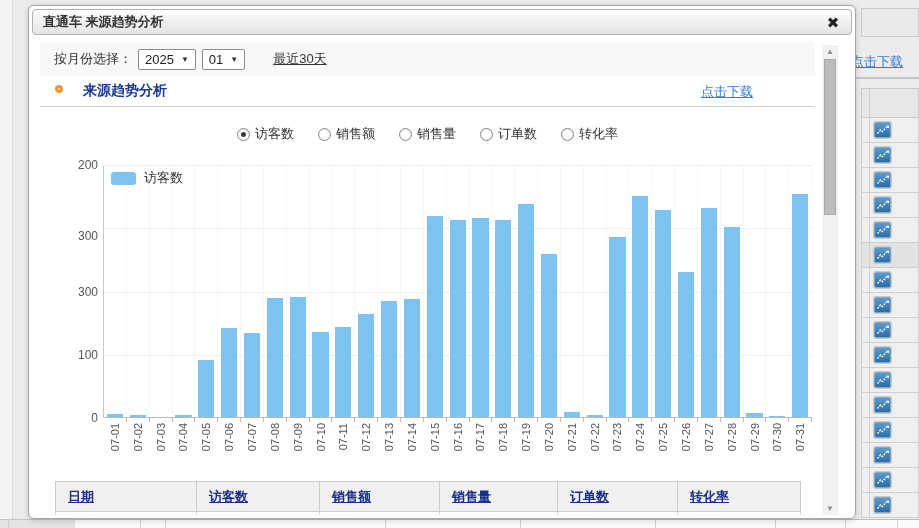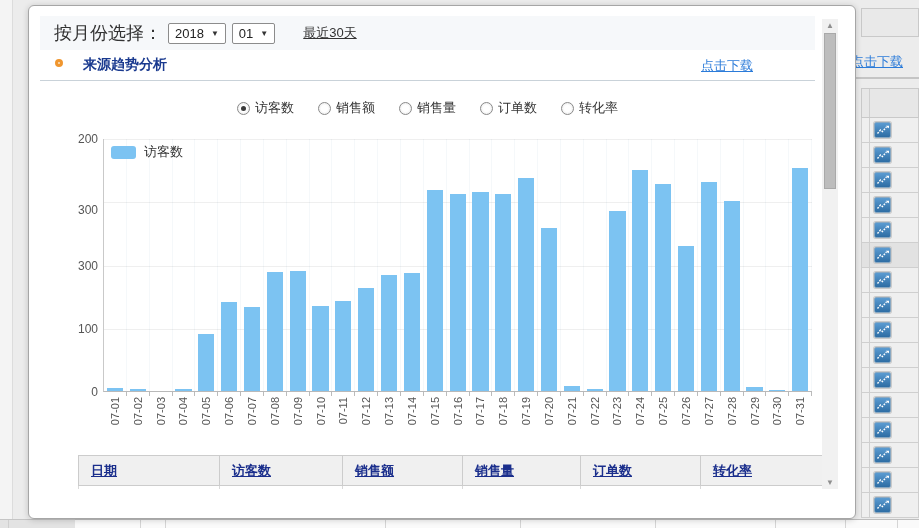--- a/index.html
+++ b/index.html
@@ -23,21 +23,21 @@
   .bg-bottom-row i { position:absolute; top:0; bottom:0; border-left:1px solid #d5d5d5; }
 
   
   .dialog { position:absolute; left:28px; top:5px; width:828px; height:514px; background:#fff; border:1px solid #a6a6a6; border-radius:6px; padding:3px; z-index:10; box-shadow:0 1px 6px rgba(0,0,0,.18); }
   .titlebar { height:26px; background:linear-gradient(#fdfdfd,#e4e4e4); border:1px solid #b0b0b0; border-radius:4px; display:flex; align-items:center; padding:0 10px; position:relative; }
   .titlebar .title { font-weight:bold; font-size:13px; color:#333; }
   .close-btn { position:absolute; right:8px; top:3px; width:20px; height:20px; text-align:center; line-height:20px; font-size:15px; font-weight:bold; color:#222; cursor:pointer; }
   .dlg-body { position:relative; height:478px; margin-top:2px; overflow:hidden; }
 
   .filter-row { position:absolute; left:8px; top:5px; width:775px; height:34px; background:#f6f8fa; display:flex; align-items:center; padding-left:14px; }
-  .filter-label { font-size:18px; color:#333; }
+  .filter-label { font-size:13px; color:#333; }
   .select { display:inline-flex; align-items:center; gap:7px; background:#fff; border:1px solid #8c8c8c; border-radius:2px; padding:2px 6px; margin-left:6px; font-size:13px; color:#222; cursor:pointer; }
   .select .caret { font-size:8px; color:#333; }
   .recent-link { margin-left:28px; color:#333; text-decoration:underline; cursor:pointer; }
 
   .section-row { position:absolute; left:8px; top:45px; width:775px; height:24px; }
   .bullet { position:absolute; left:15px; top:3px; width:8px; height:8px; border:3px solid #f0962e; background:#fbe2c0; border-radius:50%; }
   .section-title { position:absolute; left:43px; top:0; font-size:14px; font-weight:bold; color:#1a3a8f; }
   .dl-link { position:absolute; right:62px; top:1px; font-size:13px; color:#2b7bd9; text-decoration:underline; cursor:pointer; }
   .divider { position:absolute; left:8px; top:69px; width:775px; border-top:1px solid #c9d2d9; }
 
@@ -53,21 +53,21 @@
   .gridline { position:absolute; left:0; width:100%; border-top:1px solid #efefef; }
   .slot { flex:1 1 0; height:100%; position:relative; display:flex; align-items:flex-end; justify-content:center; border-right:1px solid rgba(60,110,160,0.05); }
   .slot::after { content:""; position:absolute; right:-1px; bottom:-5px; width:1px; height:4px; background:#bbb; }
   .bar { width:74%; background:var(--bar,#7cc3f2); }
   .xlabel { position:absolute; left:50%; top:100%; margin-top:6px; transform:translateX(-50%) rotate(180deg); writing-mode:vertical-rl; font-size:11px; color:#555; white-space:nowrap; }
   .legend { position:absolute; left:71px; top:13px; display:flex; align-items:center; gap:8px; z-index:2; }
   .legend-swatch { width:25px; height:13px; background:var(--bar,#7cc3f2); border-radius:3px; }
   .legend-label { font-size:13px; color:#333; }
 
   
-  .tbl { position:absolute; left:46px; top:444px; width:745px; border-collapse:collapse; table-layout:fixed;font-family:Liberation Serif, serif; }
+  .tbl { position:absolute; left:23px; top:444px; width:745px; border-collapse:collapse; table-layout:fixed;font-family:Liberation Serif, serif; }
   .tbl th { height:30px; background:#f0f0f0; border:1px solid #ccc; text-align:left; padding-left:12px; font-weight:bold; font-size:13px; }
   .tbl th a { color:#1a2e8c; text-decoration:underline; cursor:pointer; }
   .tbl td { height:12px; background:#fff; border:1px solid #d9d9d9; }
 
   
   .sb { position:absolute; left:790px; top:8px; width:16px; height:470px; background:#f1f1f1; }
   .sb-arrow { position:absolute; left:0; width:16px; height:13px; text-align:center; font-size:8px; color:#8f8f8f; line-height:13px; cursor:pointer; }
   .sb-up { top:0; } .sb-down { bottom:0; }
   .sb-thumb { position:absolute; left:2px; top:14px; width:12px; height:156px; background:#bdbdbd; border:1px solid #a9a9a9; cursor:pointer; }
 </style>
@@ -217,27 +217,31 @@
     <i style="left:90px"></i>
     <i style="left:310px"></i>
     <i style="left:445px"></i>
   <i style="left:580px"></i>
     <i style="left:700px"></i>
     <i style="left:770px"></i>
     <i style="left:822px"></i>
 </div>
 
 <div class="dialog">
+  <div class="titlebar">
+    <span class="title">直通车 来源趋势分析</span>
+    <span class="close-btn">✖</span>
+  </div>
 
   <div class="dlg-body">
 
     <div class="filter-row">
       <span class="filter-label">按月份选择：</span>
       <span class="select">
-        <span>2018</span>
+        <span>2025</span>
         <span class="caret">▼</span>
       </span>
       <span class="select">
         <span>01</span>
         <span class="caret">▼</span>
       </span>
       <a class="recent-link">最近30天</a>
     </div>
 
     <div class="section-row">

